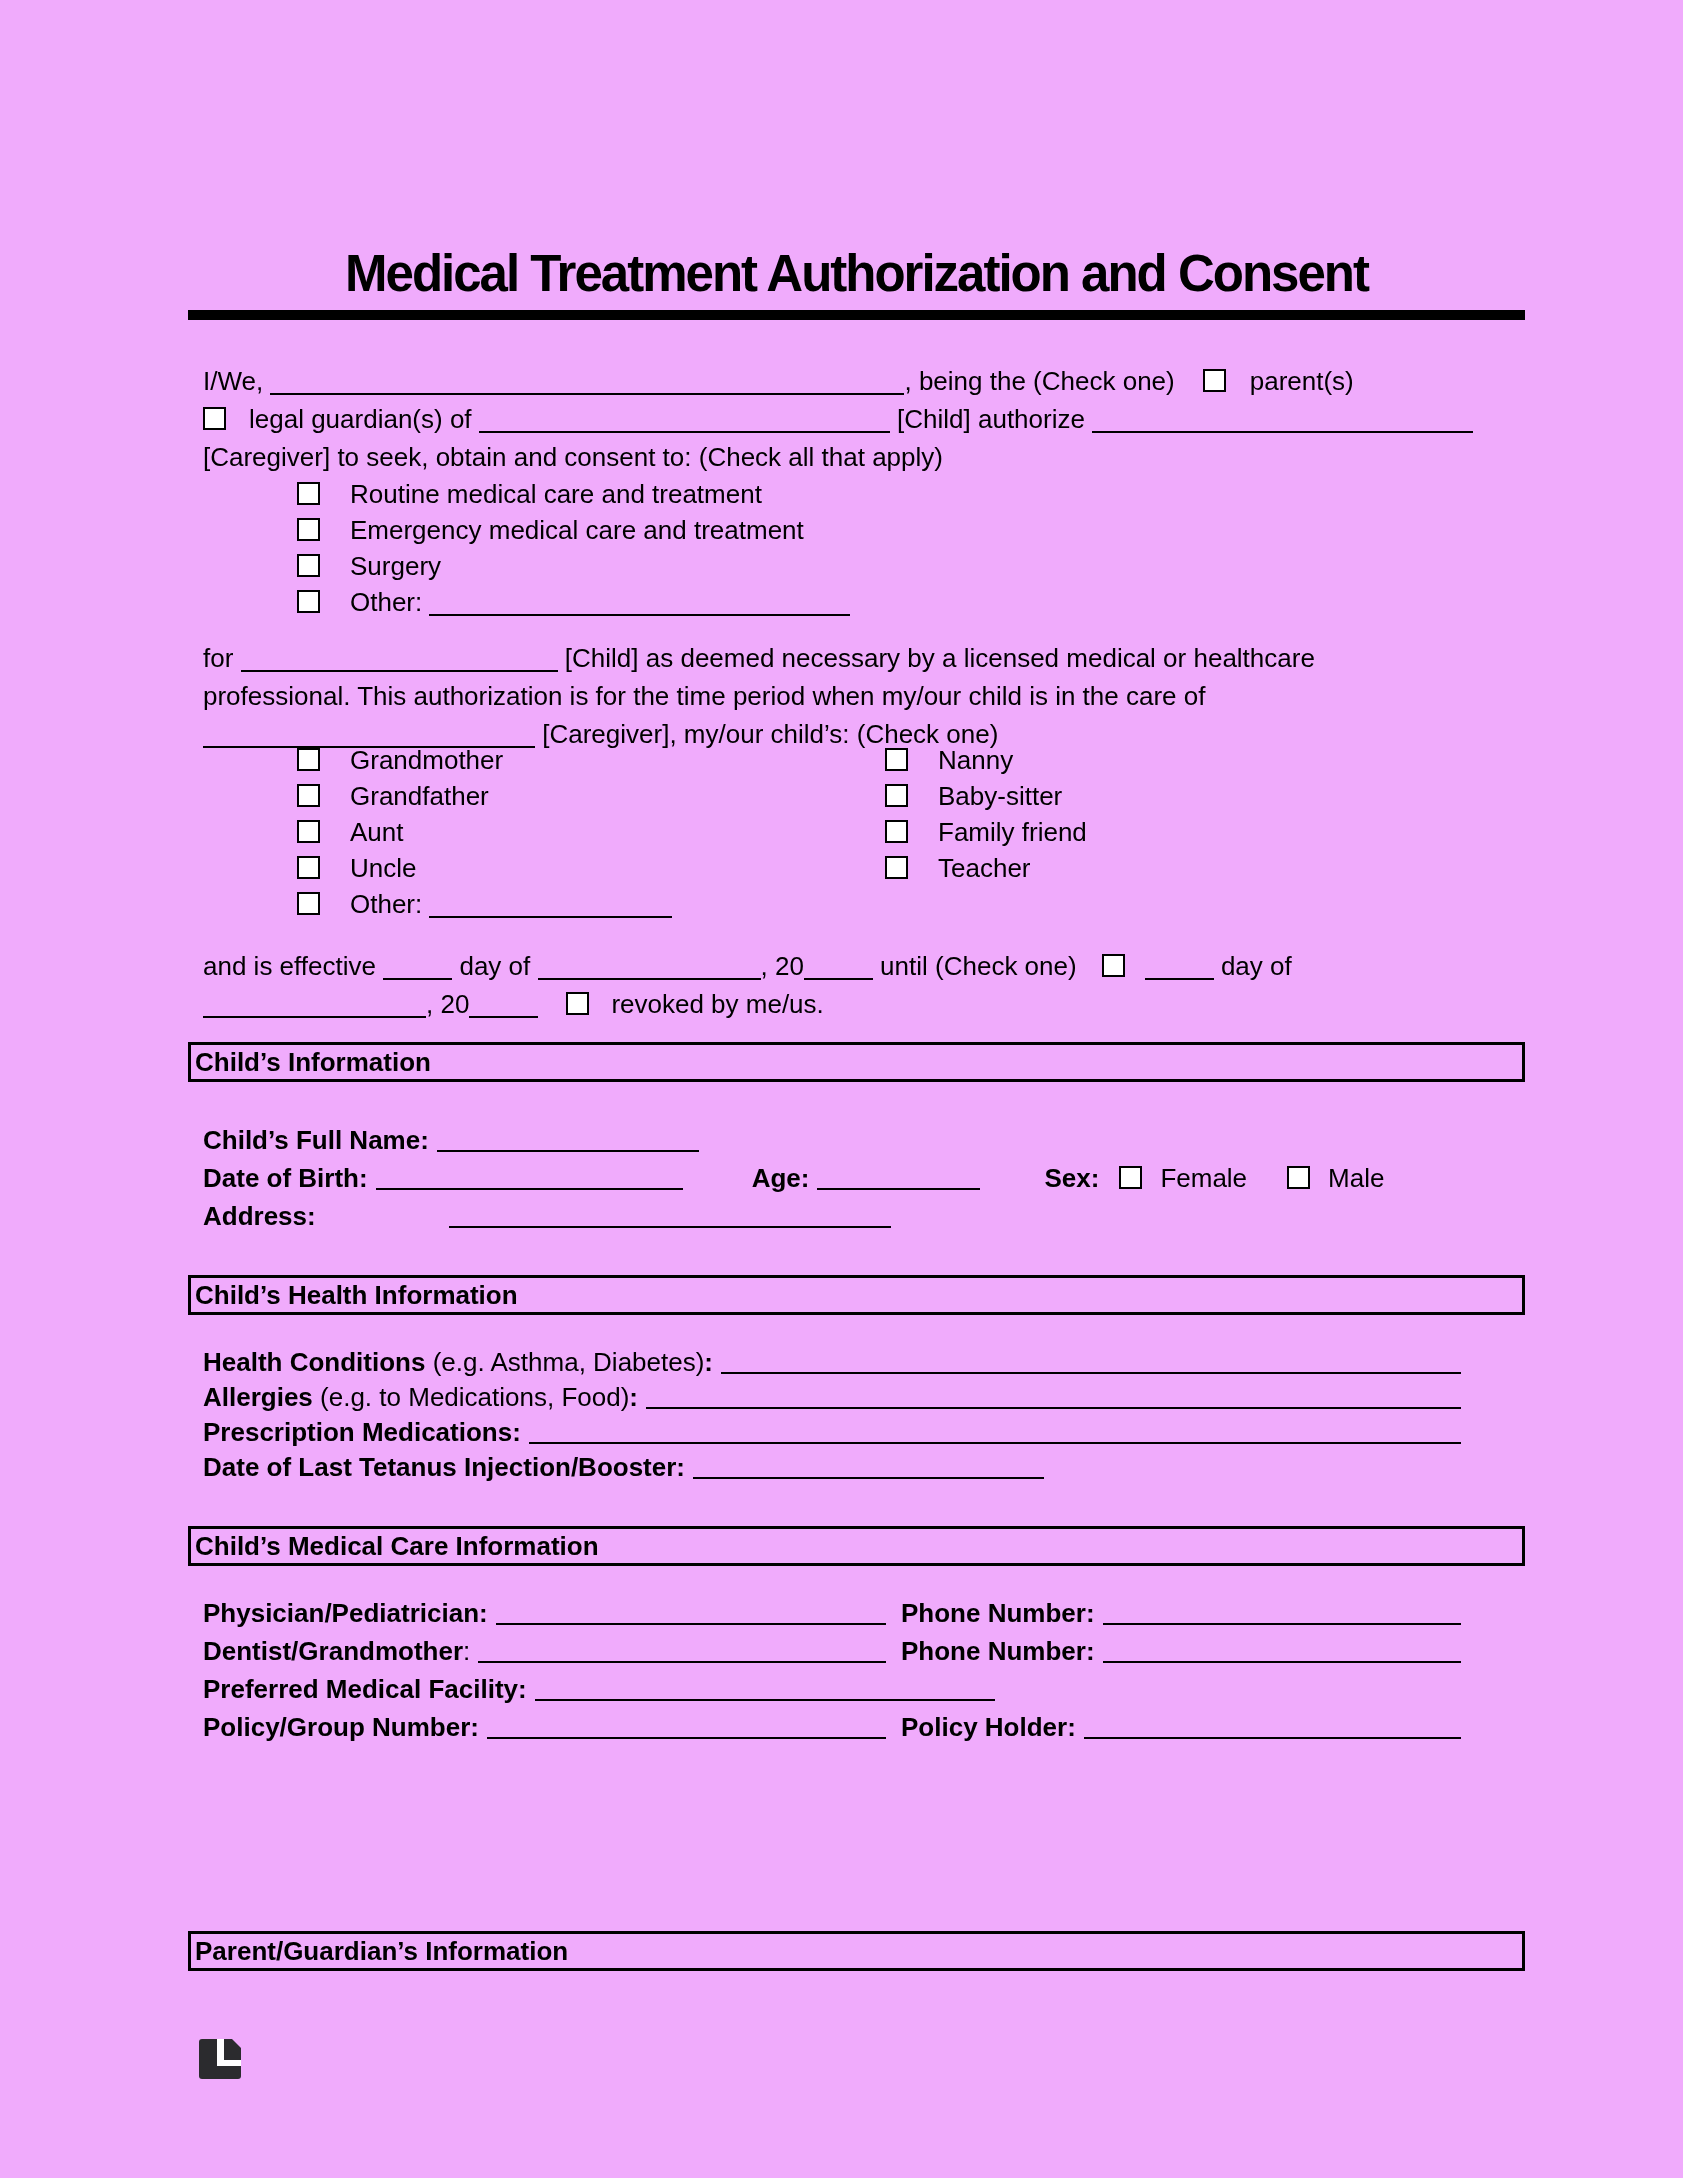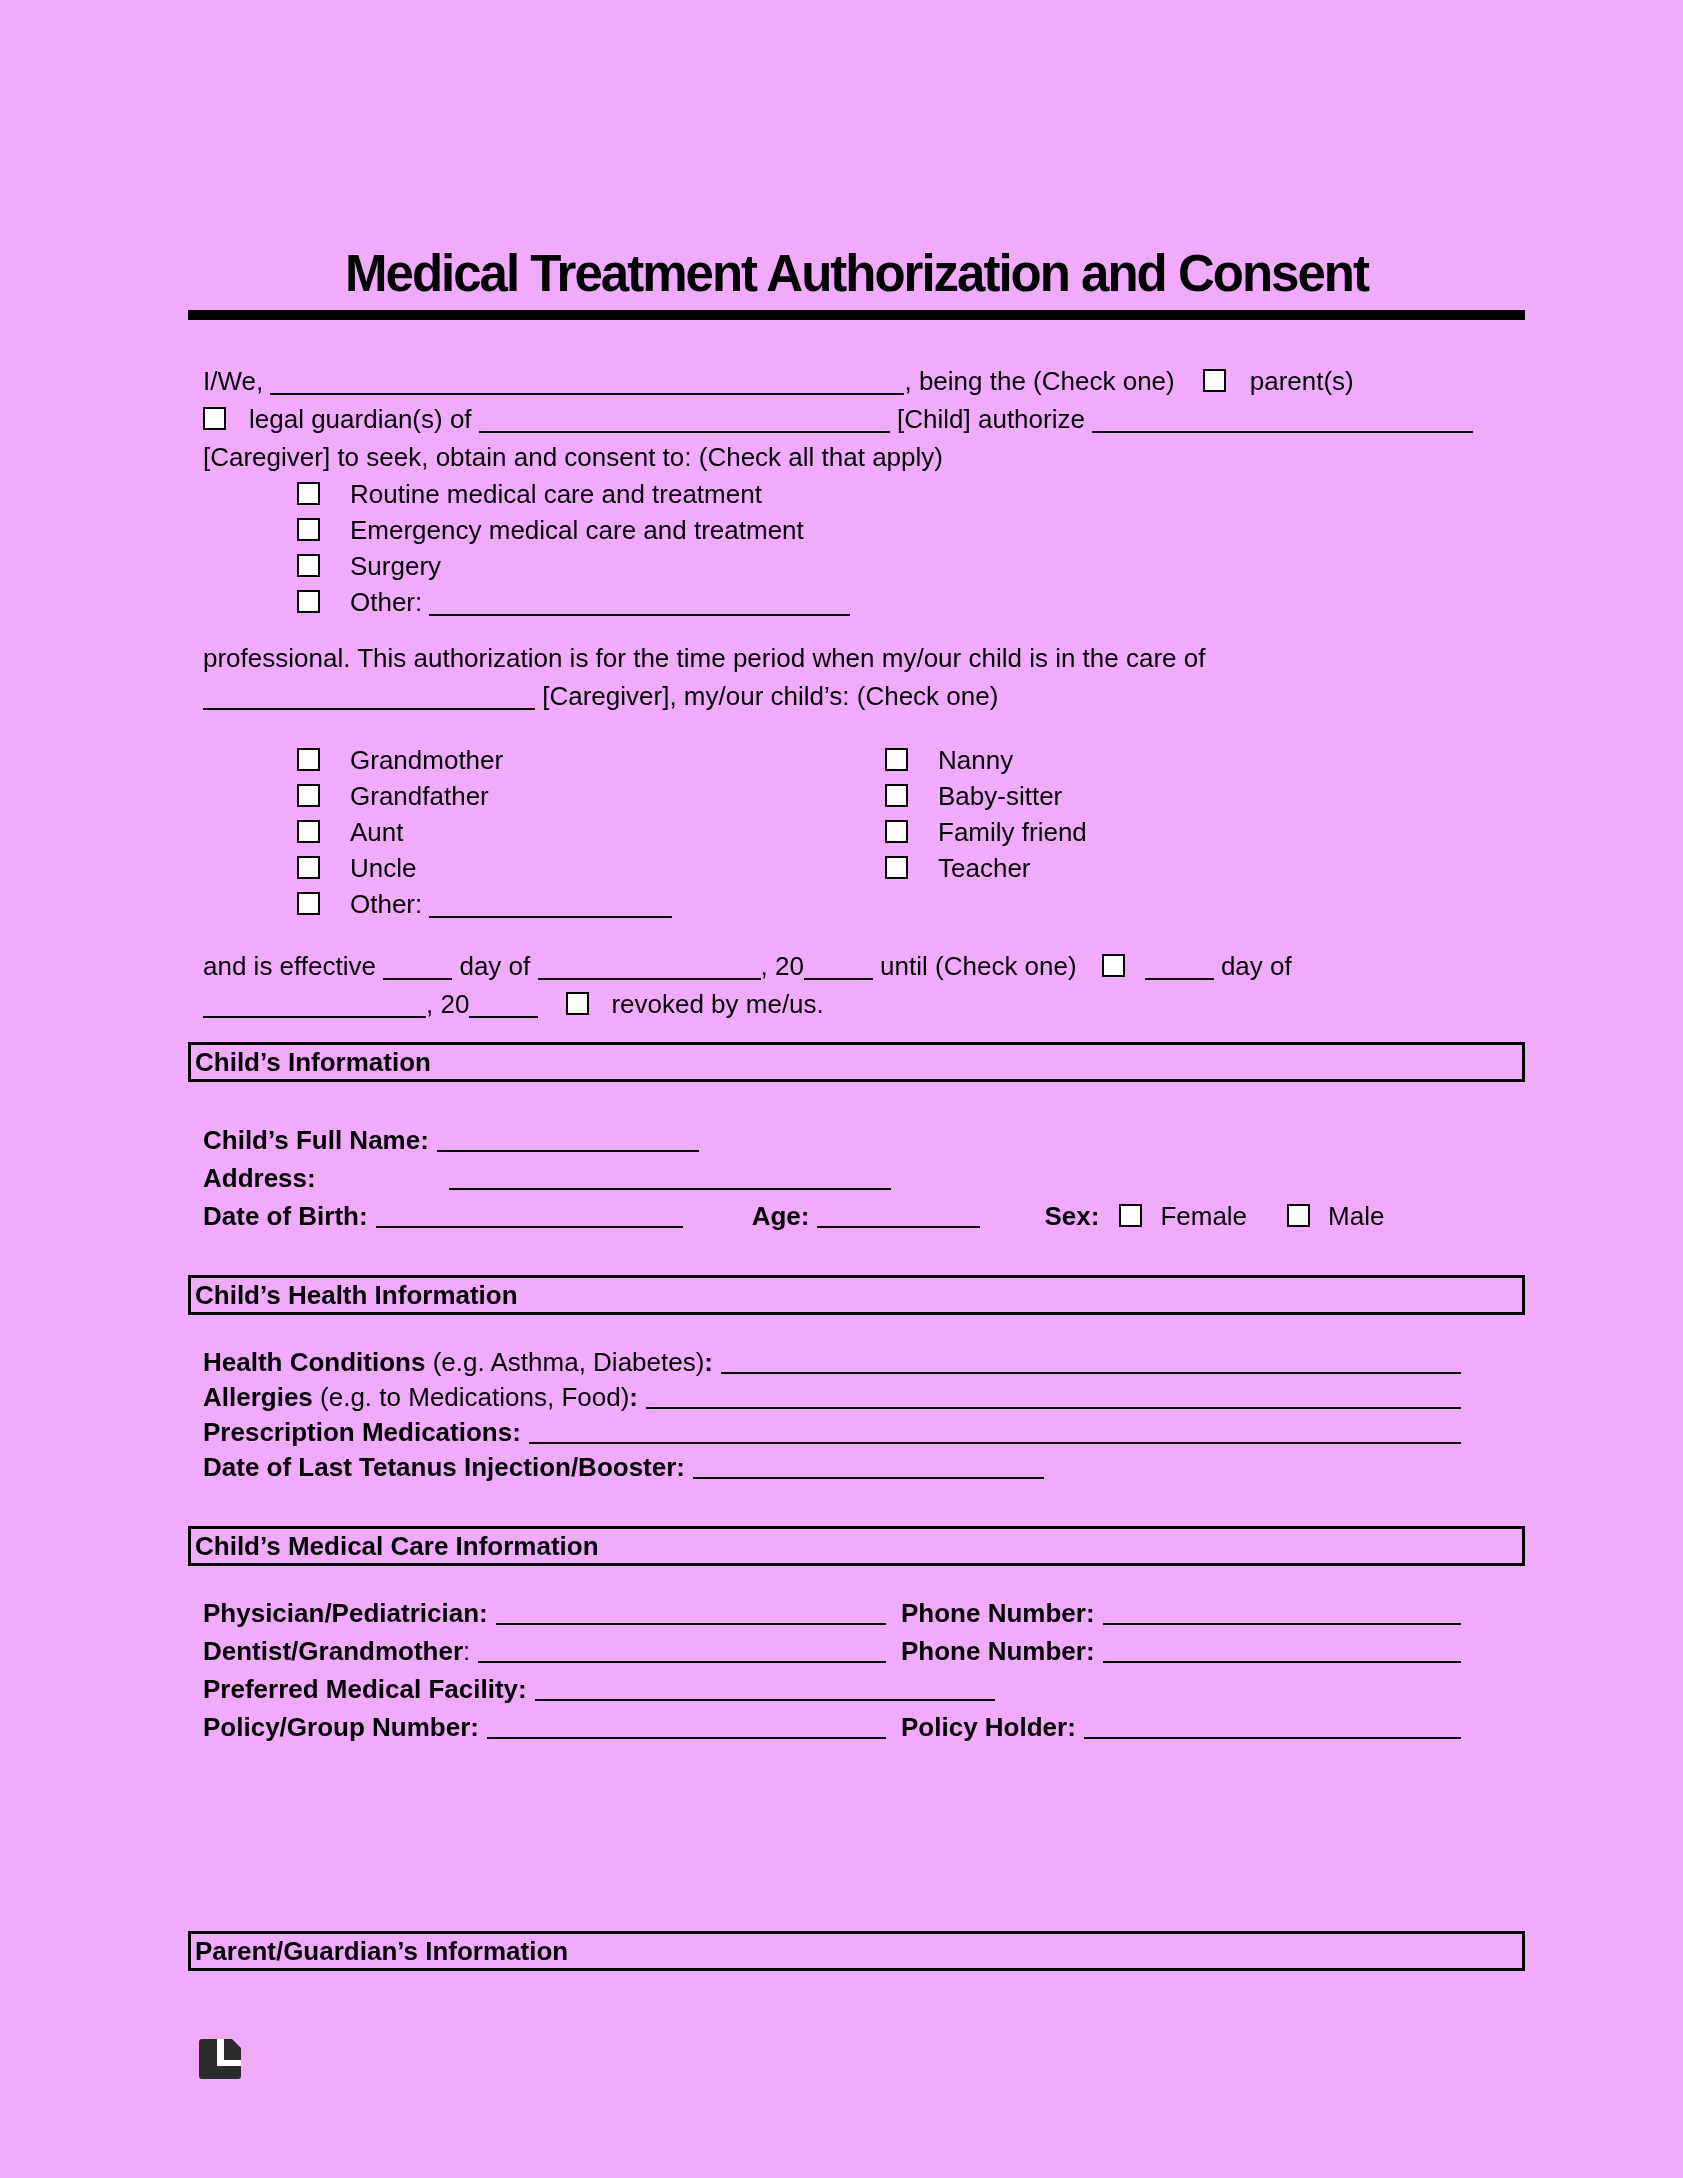--- a/index.html
+++ b/index.html
@@ -72,20 +72,21 @@
     </div>
 
     <div class="abs" style="top:476px;left:109px;">
       <div class="li"><span class="cb"></span><span>Routine medical care and treatment</span></div>
       <div class="li"><span class="cb"></span><span>Emergency medical care and treatment</span></div>
       <div class="li"><span class="cb"></span><span>Surgery</span></div>
       <div class="li"><span class="cb"></span><span>Other:</span> <span class="blank" style="width:421px;"></span></div>
     </div>
 
     <div class="abs" style="top:639px;left:15px;right:0;">
+      <div class="line"><span>for</span> <span class="blank" style="width:317px;"></span> <span>[Child] as deemed necessary by a licensed medical or healthcare</span></div>
       <div class="line"><span>professional. This authorization is for the time period when my/our child is in the care of</span></div>
       <div class="line"><span class="blank" style="width:332px;"></span> <span>[Caregiver], my/our child’s: (Check one)</span></div>
     </div>
 
     <div class="abs" style="top:742px;left:109px;">
       <div class="li"><span class="cb"></span><span>Grandmother</span></div>
       <div class="li"><span class="cb"></span><span>Grandfather</span></div>
       <div class="li"><span class="cb"></span><span>Aunt</span></div>
       <div class="li"><span class="cb"></span><span>Uncle</span></div>
       <div class="li"><span class="cb"></span><span>Other:</span> <span class="blank" style="width:243px;"></span></div>
@@ -103,36 +104,36 @@
     </div>
 
     <div class="abs sec" style="top:1042px;left:0;">
         <span>Child’s Information</span>
       </div>
 
     <div class="abs" style="top:1119px;left:15px;right:0;">
       <div class="frow">
           <span class="lab b">Child’s Full Name:</span>
           <span class="fblank" style="width:262px;"></span>
-        </div>
-      <div class="frow">
-          <span class="lab b" style="width:246px;">Address:</span>
-          <span class="fblank" style="width:442px;margin-left:0;"></span>
         </div>
       <div class="frow">
           <span class="lab b">Date of Birth:</span>
           <span class="fblank" style="width:307px;"></span>
           <span class="lab b" style="margin-left:69px;">Age:</span>
           <span class="fblank" style="width:163px;"></span>
           <span class="lab b" style="margin-left:64px;">Sex:</span>
           <span class="cb" style="margin-left:20px;margin-bottom:6px;"></span>
           <span class="lab" style="margin-left:18px;">Female</span>
           <span class="cb" style="margin-left:40px;margin-bottom:6px;"></span>
           <span class="lab" style="margin-left:18px;">Male</span>
         </div>
+      <div class="frow">
+          <span class="lab b" style="width:246px;">Address:</span>
+          <span class="fblank" style="width:442px;margin-left:0;"></span>
+        </div>
     </div>
 
     <div class="abs sec" style="top:1275px;left:0;">
         <span>Child’s Health Information</span>
       </div>
 
     <div class="abs" style="top:1344px;left:15px;right:0;">
       <div class="frow pr65" style="height:35px;">
           <span class="lab"><span class="b">Health Conditions</span> <span>(e.g. Asthma, Diabetes)</span><span class="b">:</span></span>
           <span class="fblank grow"></span>

